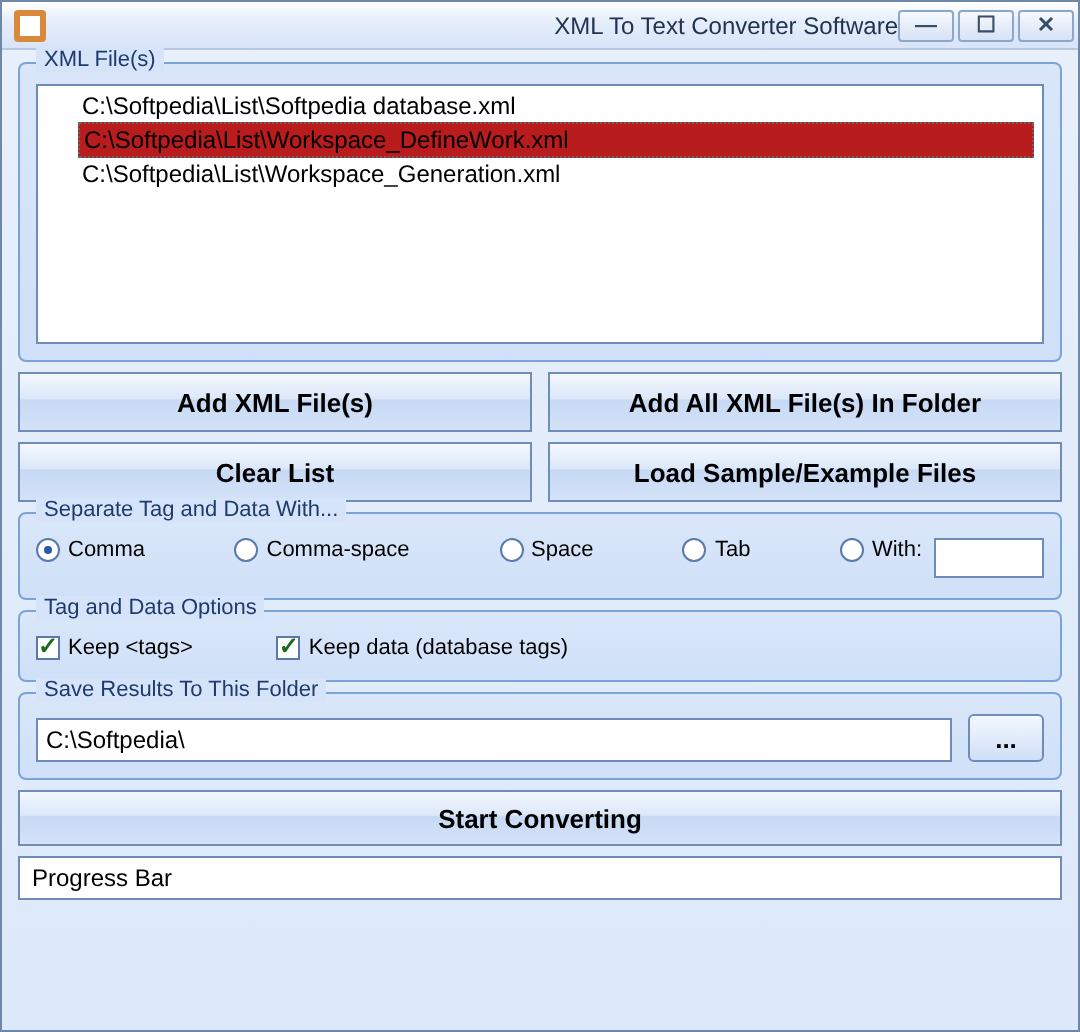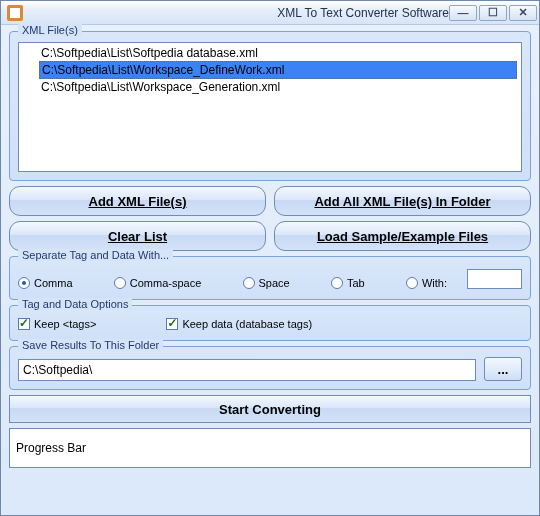--- a/index.html
+++ b/index.html
@@ -28,32 +28,31 @@
   }
   .group-title {
     position: absolute; top: -8px; left: 8px; background: #d6e4f9; padding: 0 4px;
     color: #1f3a6e; font-weight: normal; font-size: 11px;
   }
   .filelist {
     background: #ffffff; border: 1px solid #6e8cb7; height: 130px; overflow:auto;
     padding: 2px 4px; font-size: 12px; line-height: 16px; color:#000;
   }
   .filelist .item { white-space: nowrap; padding: 0 2px; margin-left: 16px; }
-  .filelist .item.sel { border: 1px dotted #666; background:#3b82f6; }
+  .filelist .item.sel { border: 1px dotted #666; background:#b91c1c; }
   .btnrow { display:flex; gap:8px; }
   .bigbtn {
     flex:1; height:30px;
     background: linear-gradient(to bottom,#f4f8fe 0%, #dbe7f9 45%, #c7d9f4 46%, #d4e2f8 100%);
-    border: 1px solid #6f8db7; border-radius:11px;
+    border: 1px solid #6f8db7; border-radius:0;
     font-size: 13px; font-weight: bold; color:#000;
     display:flex; align-items:center; justify-content:center;
     cursor:pointer;
-    text-decoration:underline;
   }
-  .radiorow { display:flex; align-items:flex-end; gap:20px; flex-wrap:nowrap; padding: 2px 0; }
+  .radiorow { display:flex; align-items:flex-start; gap:6px; flex-wrap:nowrap; padding: 2px 0; }
   .radio, .check { display:flex; align-items:center; gap:4px; cursor:pointer; }
   .radio .bullet { width:12px; height:12px; border:1px solid #5a7aab; border-radius:50%; background:#fff; position:relative; }
   .radio.on .bullet::after { content:""; position:absolute; inset:3px; background:#2a5aa8; border-radius:50%; }
   .check .box { width:12px; height:12px; border:1px solid #5a7aab; background:#fff; position:relative; }
   .check.on .box::after { content:"✓"; position:absolute; top:-3px; left:0; color:#1a6b1a; font-size:12px; font-weight:bold; }
   .textin {
     background:#fff; border:1px solid #6e8cb7; height:20px; padding:2px 4px; font-size:12px;
   }
   .other-input { width: 55px; }
   .folderrow { display:flex; align-items:flex-end; gap:8px; }
@@ -65,21 +64,21 @@
     display:flex; align-items:center; justify-content:center; cursor:pointer;
   }
   .startbtn {
     height:28px;
     background: linear-gradient(to bottom,#f4f8fe 0%, #dbe7f9 45%, #c7d9f4 46%, #d4e2f8 100%);
     border:1px solid #6f8db7; border-radius:0;
     font-size:13px; font-weight:bold; color:#000;
     display:flex; align-items:center; justify-content:center; cursor:pointer;
   }
   .progress {
-    background:#fff; border:1px solid #6e8cb7; height:40px; padding:3px 6px; font-size:12px;
+    background:#fff; border:1px solid #6e8cb7; height:22px; padding:3px 6px; font-size:12px;
     display:flex; align-items:center;
   }
   .radiorow .spacer-flex { flex:1; }
 </style>
 </head>
 <body>
 
 <div class="window">
 
   <div class="titlebar">

